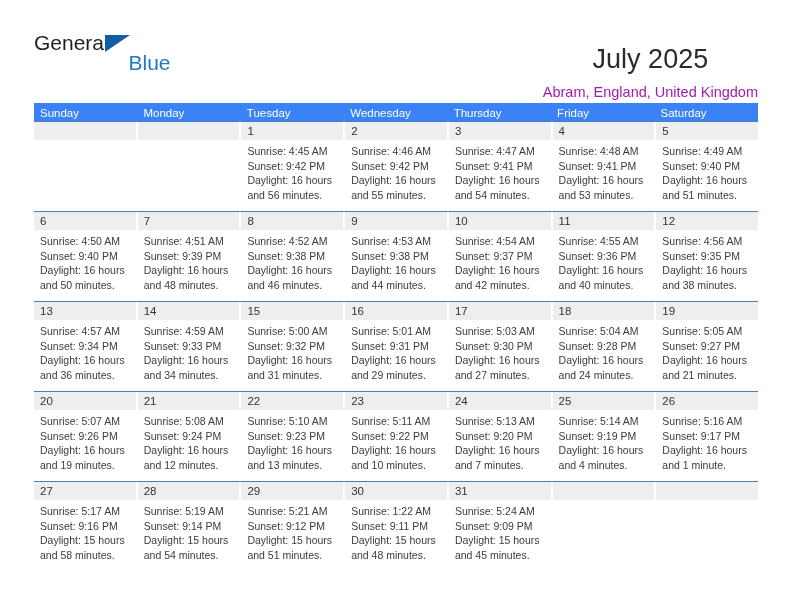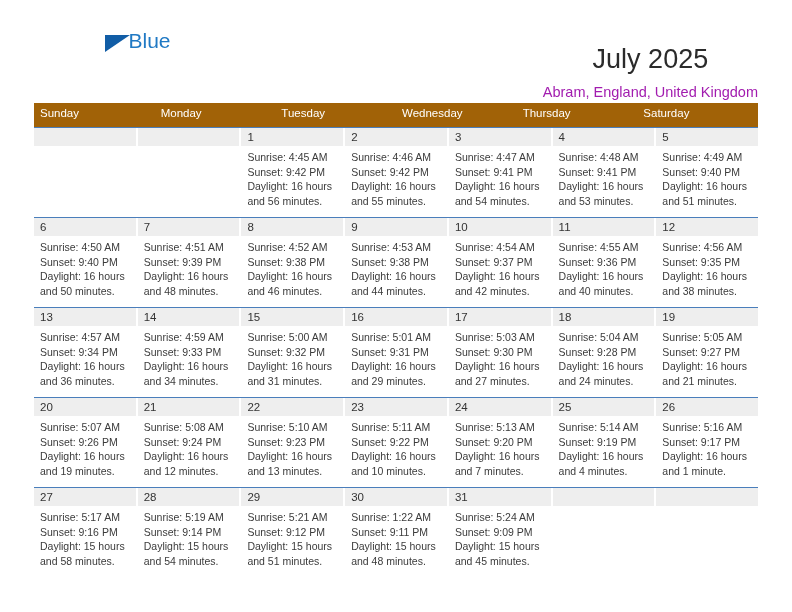--- a/index.html
+++ b/index.html
@@ -87,22 +87,22 @@
   
   .calendar {
     position: absolute;
     left: 34px;
     top: 103px;
     width: 724px;
   }
 
   .week-head {
     display: flex;
-    background: #a16207;
-    height: 24px;
+    background: #3b82f6;
+    height: 18px;
   }
   .week-head .hcell {
     flex: 1 1 0;
     color: #ffffff;
     font-size: 11.5px;
     line-height: 21px;
     padding-left: 6px;
     white-space: nowrap;
     overflow: hidden;
   }
@@ -148,39 +148,41 @@
   }
 </style>
 </head>
 <body>
 
 <div class="page">
 
   <div class="topbar">
 
     <div class="brand">
+      <span class="brand-general">General</span>
       <span class="brand-triangle"></span>
       <span class="brand-blue">Blue</span>
     </div>
 
     <div class="title-wrap">
       <div class="cal-title">July 2025</div>
       <div class="cal-subtitle">Abram, England, United Kingdom</div>
     </div>
 
   </div>
 
   <div class="calendar">
 
     <div class="week-head">
       <div class="hcell">Sunday</div>
       <div class="hcell">Monday</div>
       <div class="hcell">Tuesday</div>
       <div class="hcell">Wednesday</div>
       <div class="hcell">Thursday</div>
+      <div class="hcell">Friday</div>
       <div class="hcell">Saturday</div>
     </div>
 
     <div class="week-row">
       <div class="daycell empty">
         <div class="daynum-band">
             <span class="daynum"></span>
           </div>
         <div class="lines">
           <div></div>

